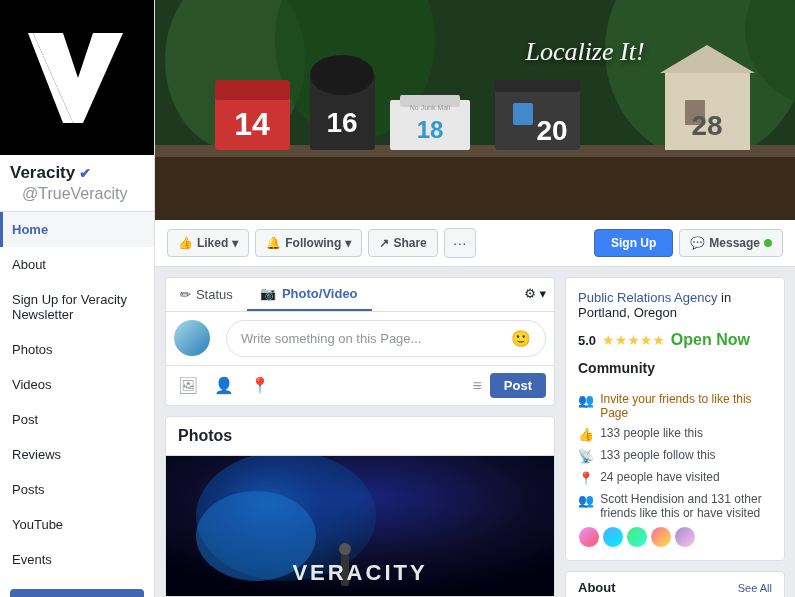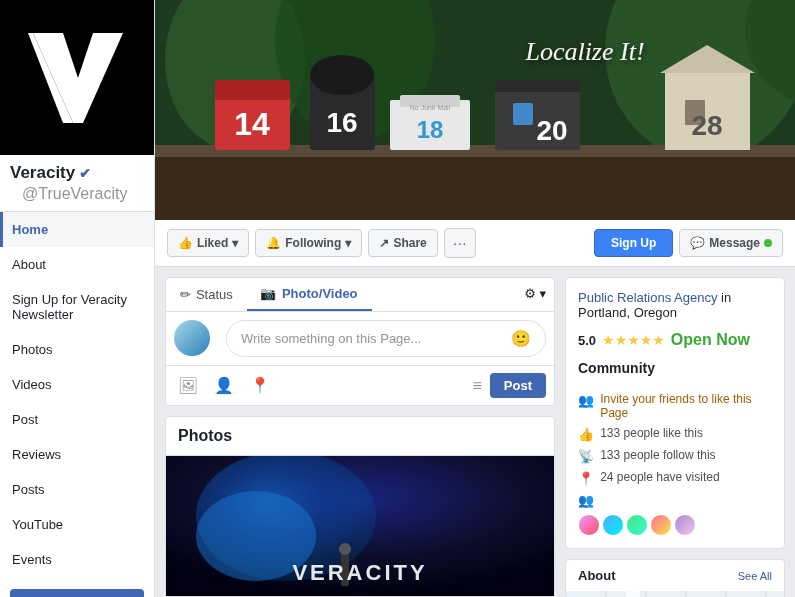--- a/index.html
+++ b/index.html
@@ -274,20 +274,21 @@
           <div class="community-item">
             <span class="community-icon">📡</span>
             <span>133 people follow this</span>
           </div>
           <div class="community-item">
             <span class="community-icon">📍</span>
             <span>24 people have visited</span>
           </div>
           <div class="community-item">
             <span class="community-icon">👥</span>
+            <span>Scott Hendision and 131 other friends like this or have visited</span>
           </div>
           <div class="friend-avatars">
             <div class="friend-avatar fa-1"></div>
             <div class="friend-avatar fa-2"></div>
             <div class="friend-avatar fa-3"></div>
             <div class="friend-avatar fa-4"></div>
             <div class="friend-avatar fa-5"></div>
           </div>
         </div>
 

